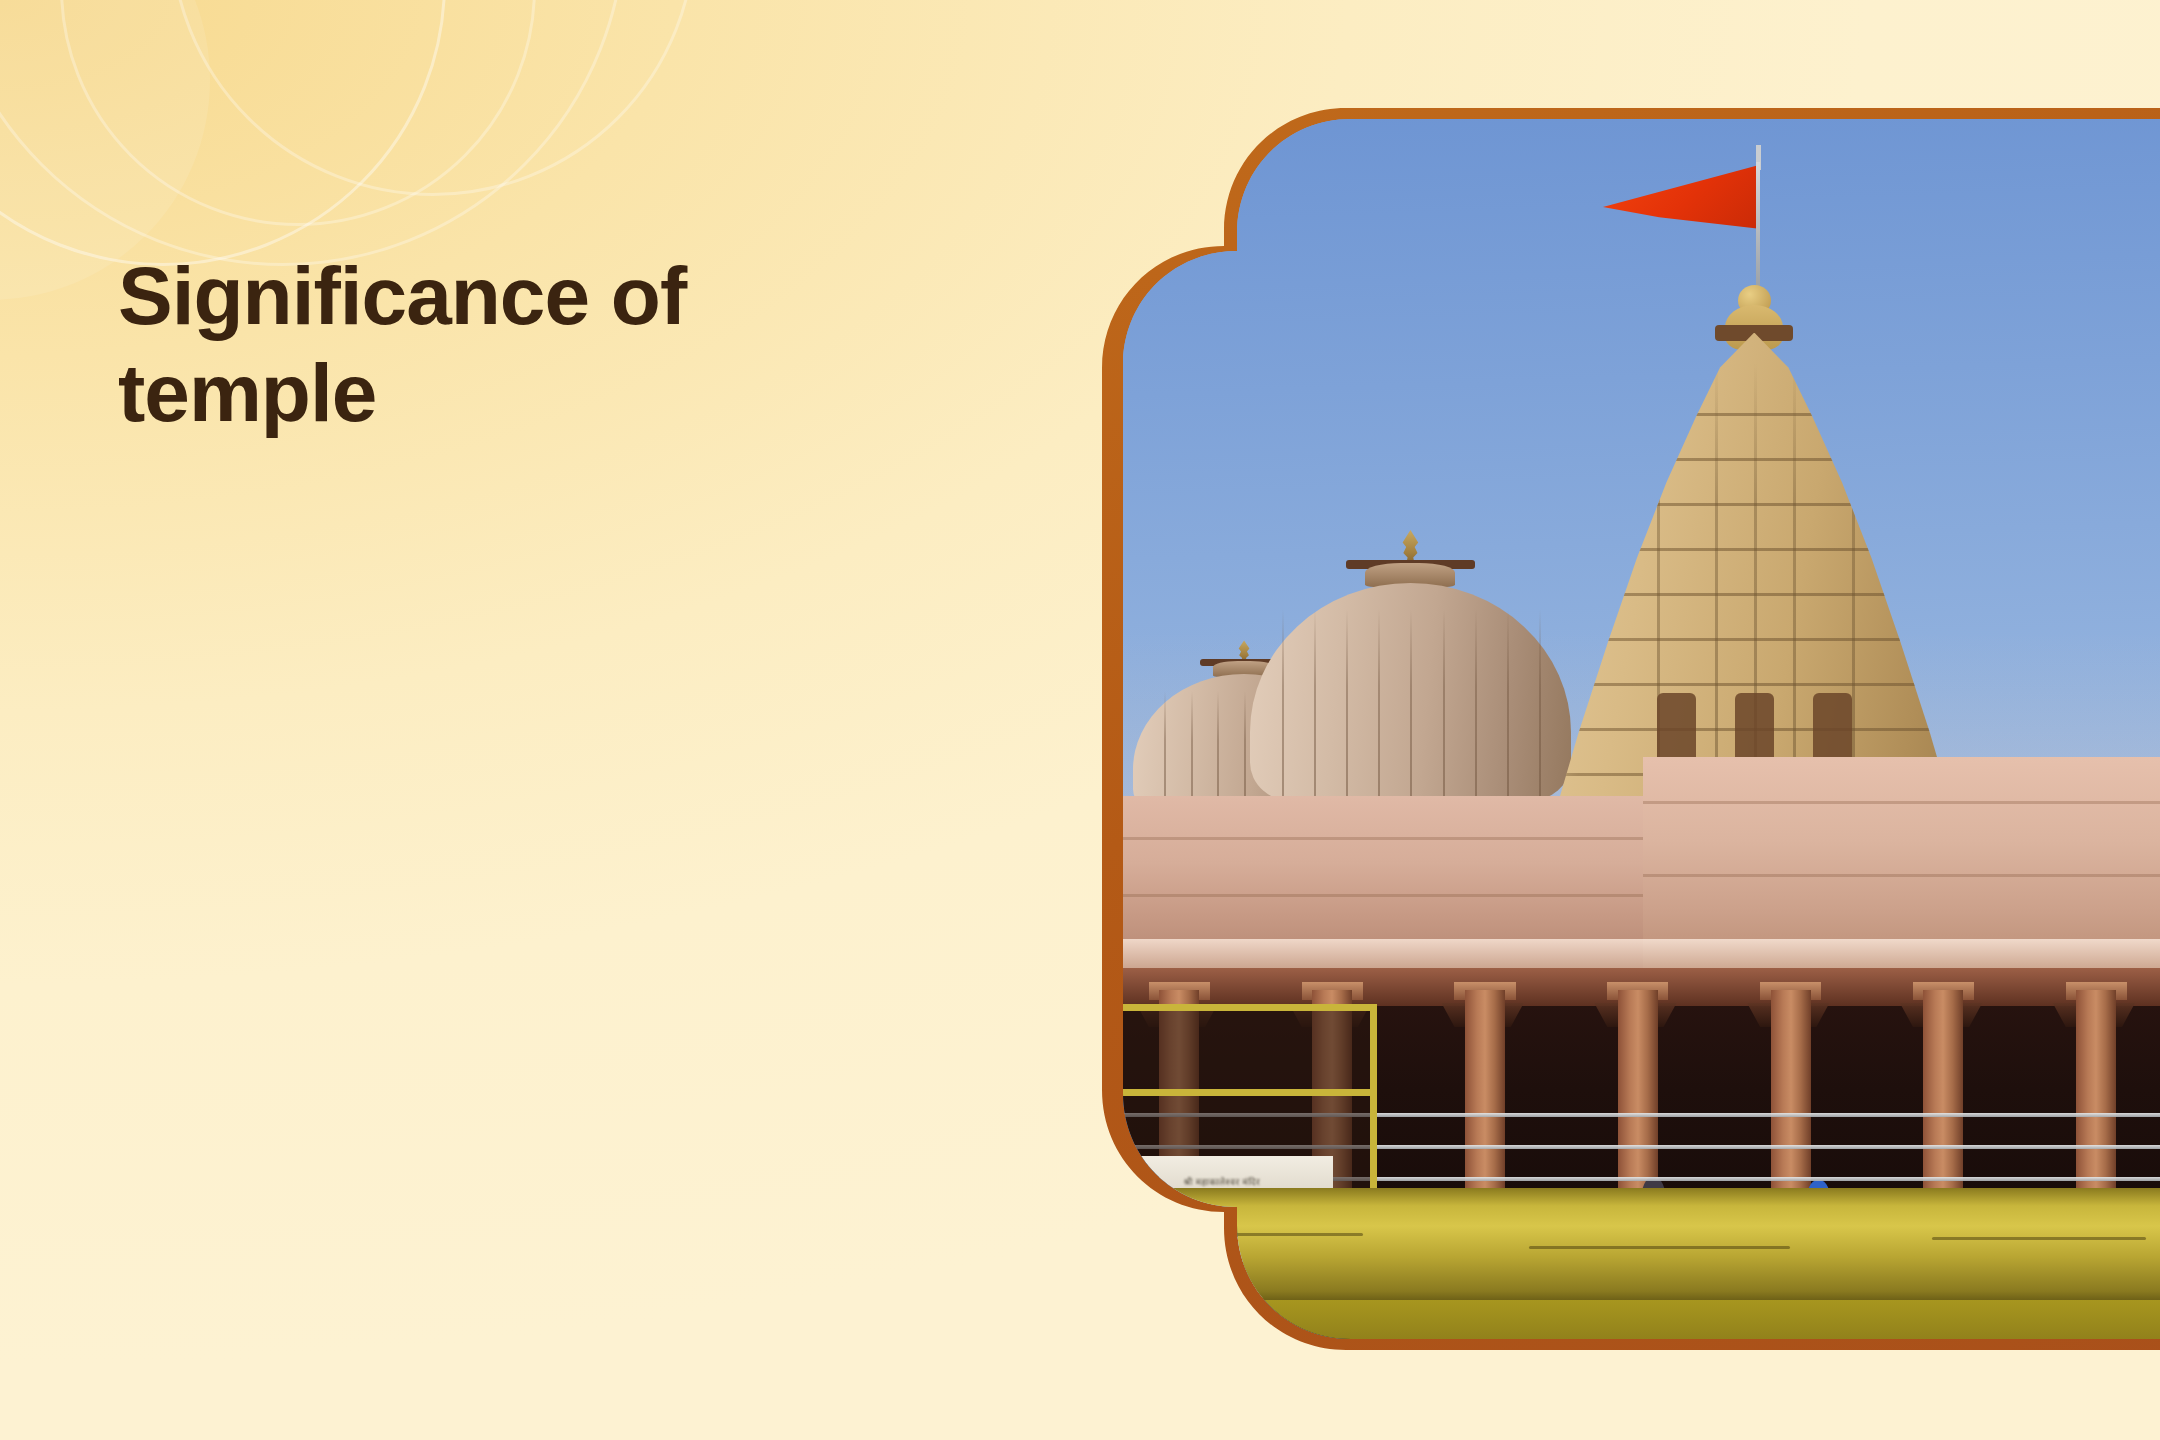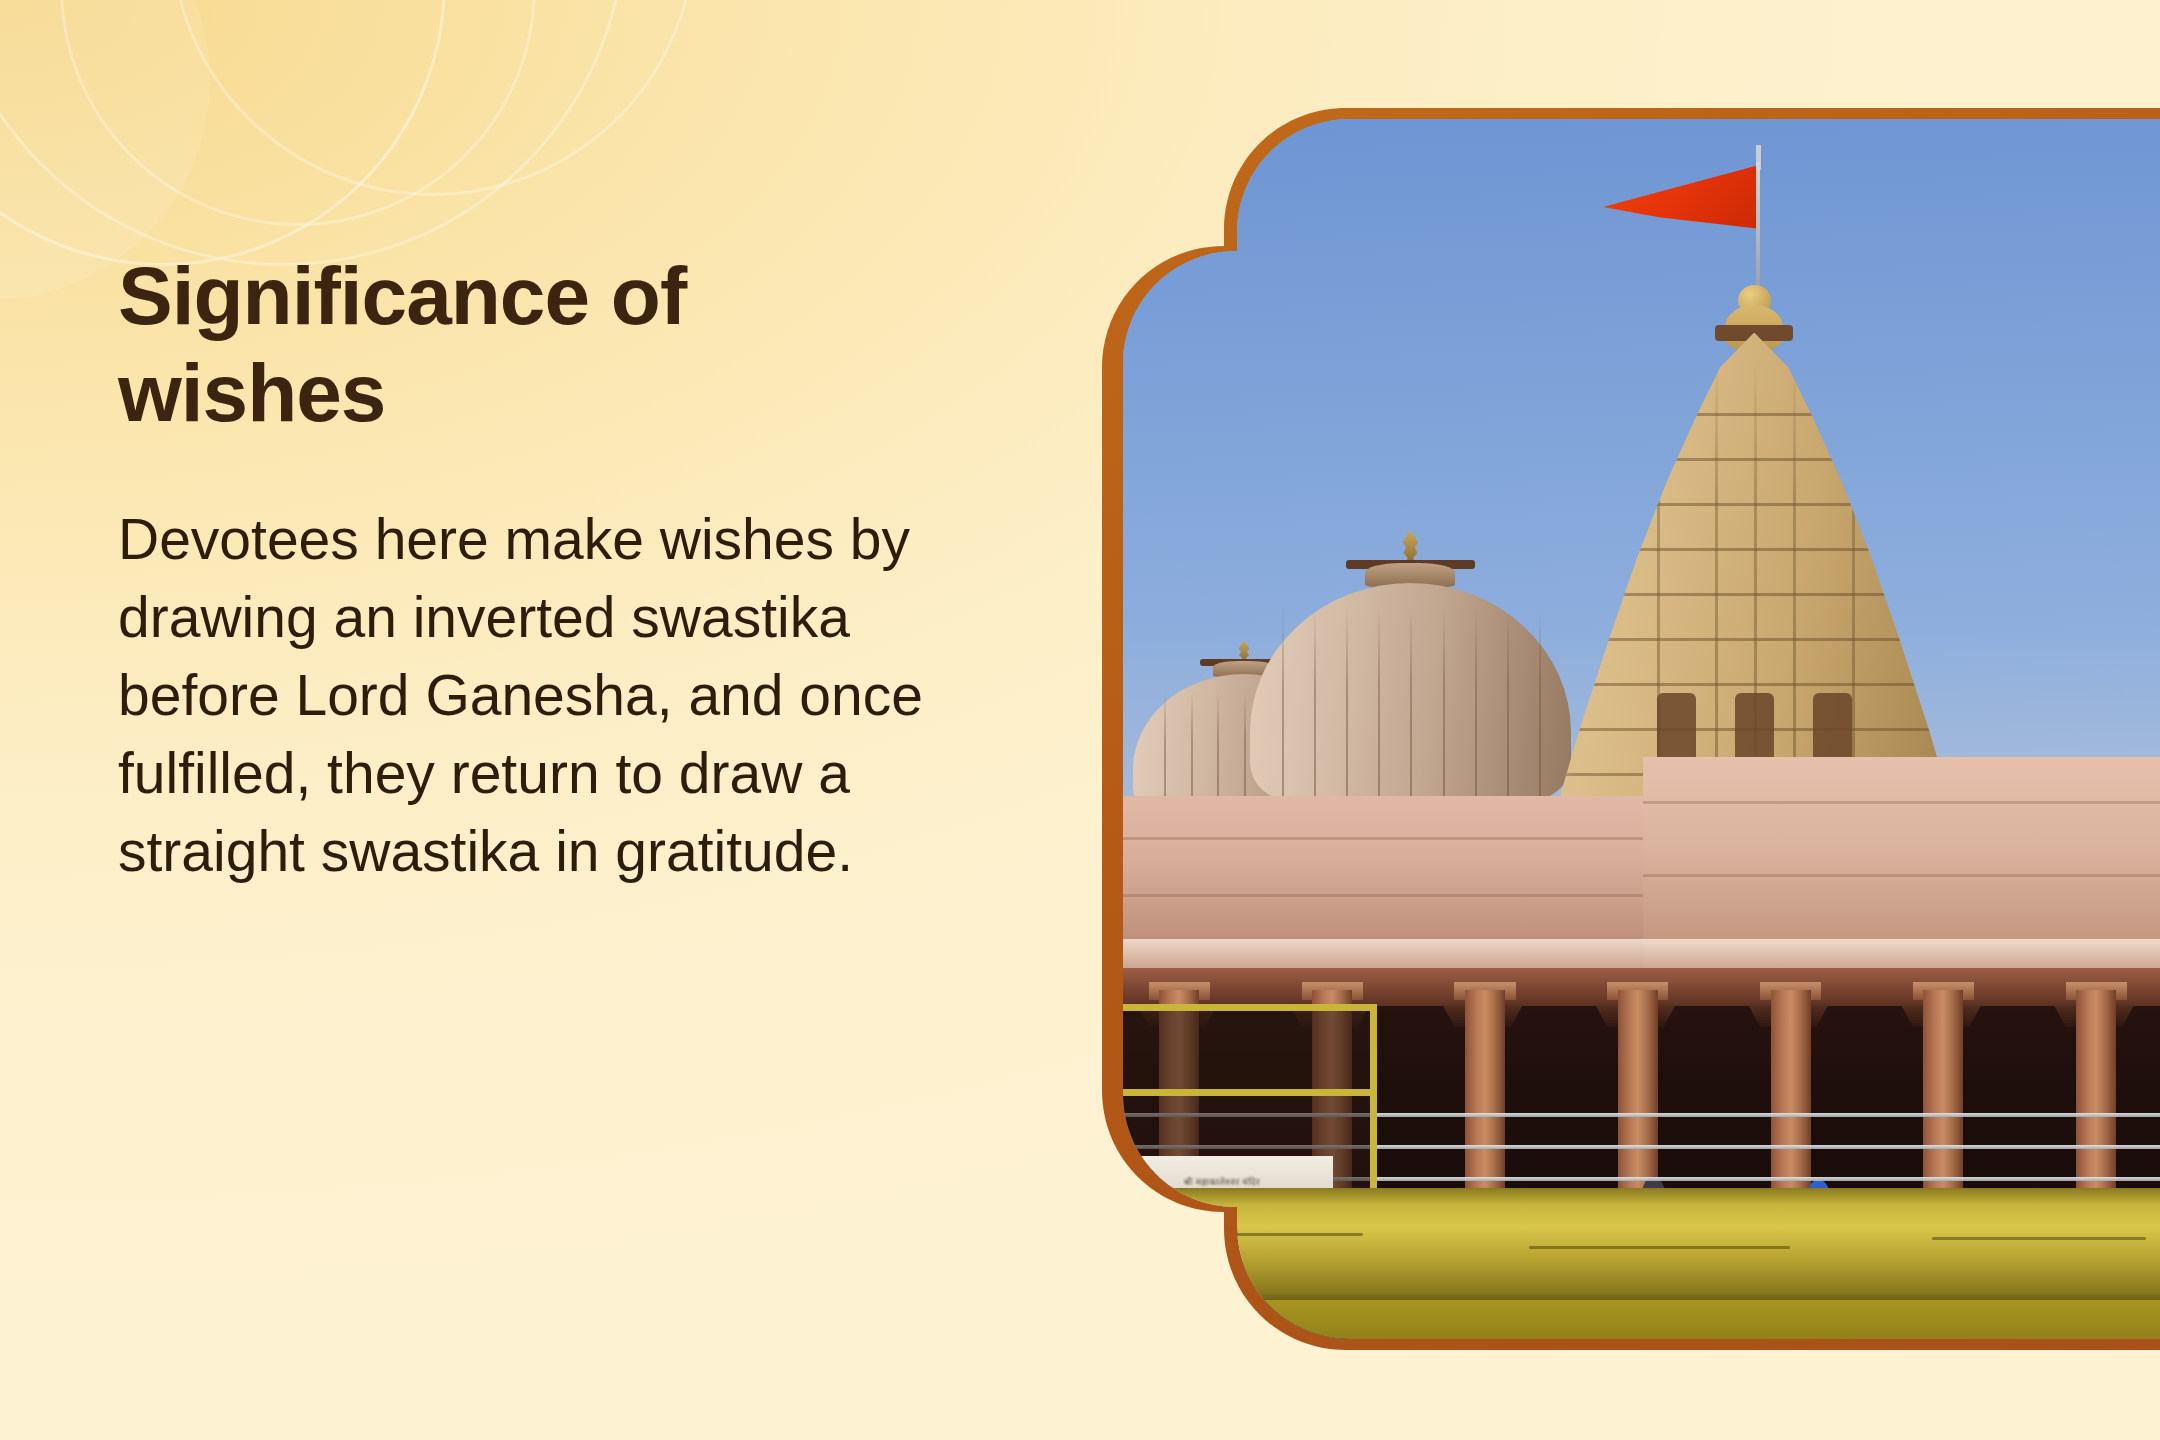--- a/index.html
+++ b/index.html
@@ -259,22 +259,21 @@
 
 <div id="slide">
 
   <div class="deco ring" id="c1"></div>
   <div class="deco ring2" id="c2"></div>
   <div class="deco ring2" id="c3"></div>
   <div class="deco fill" id="c4"></div>
   <div class="deco ring2" id="c5"></div>
 
   <div id="textcol">
-    <h1 id="heading">Significance of wishes</h1>
-    <p id="body-text">Devotees here make wishes by drawing an inverted swastika before Lord Ganesha, and once fulfilled, they return to draw a straight swastika in gratitude.</p>
+    <h1 id="heading">Significance of temple</h1>
   </div>
 
   <div id="frame-wrap">
     <div id="frame-border"></div>
     <div id="frame-inner">
 
       <div id="photo">
         <div id="sky"></div>
         <div class="hazewarm"></div>
 

